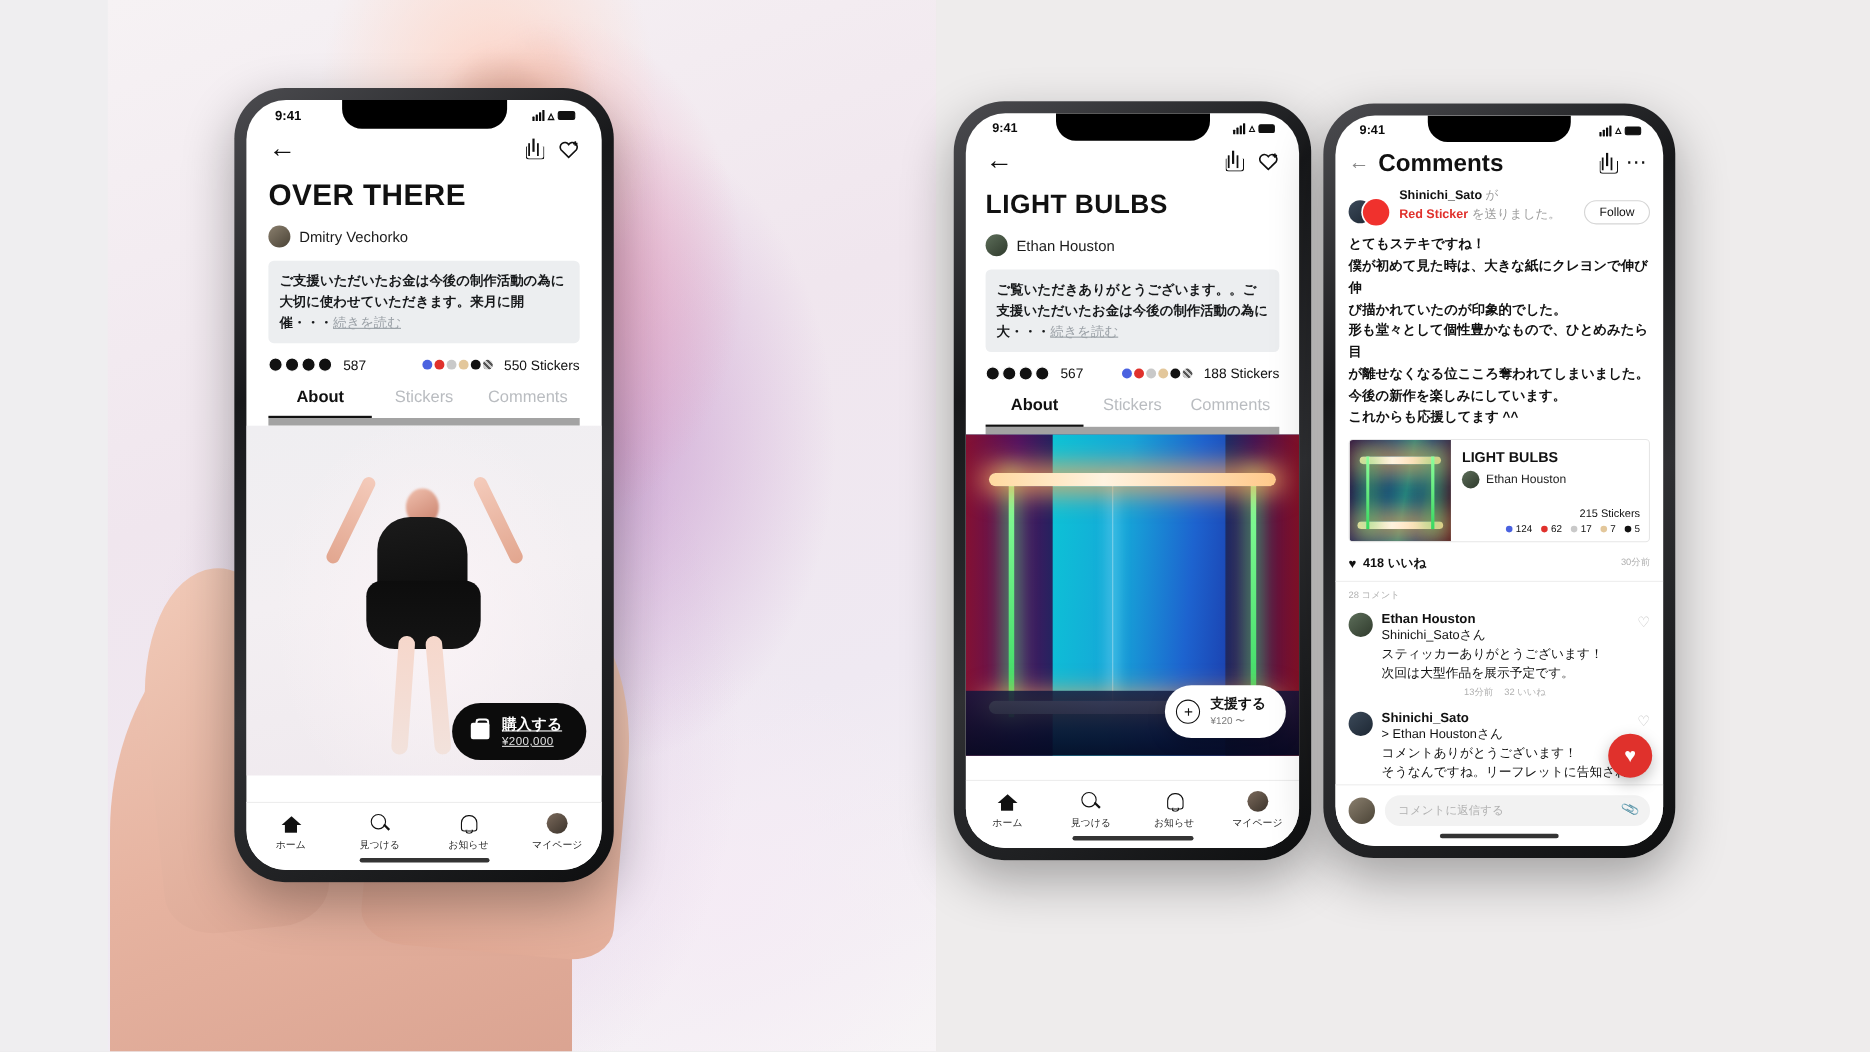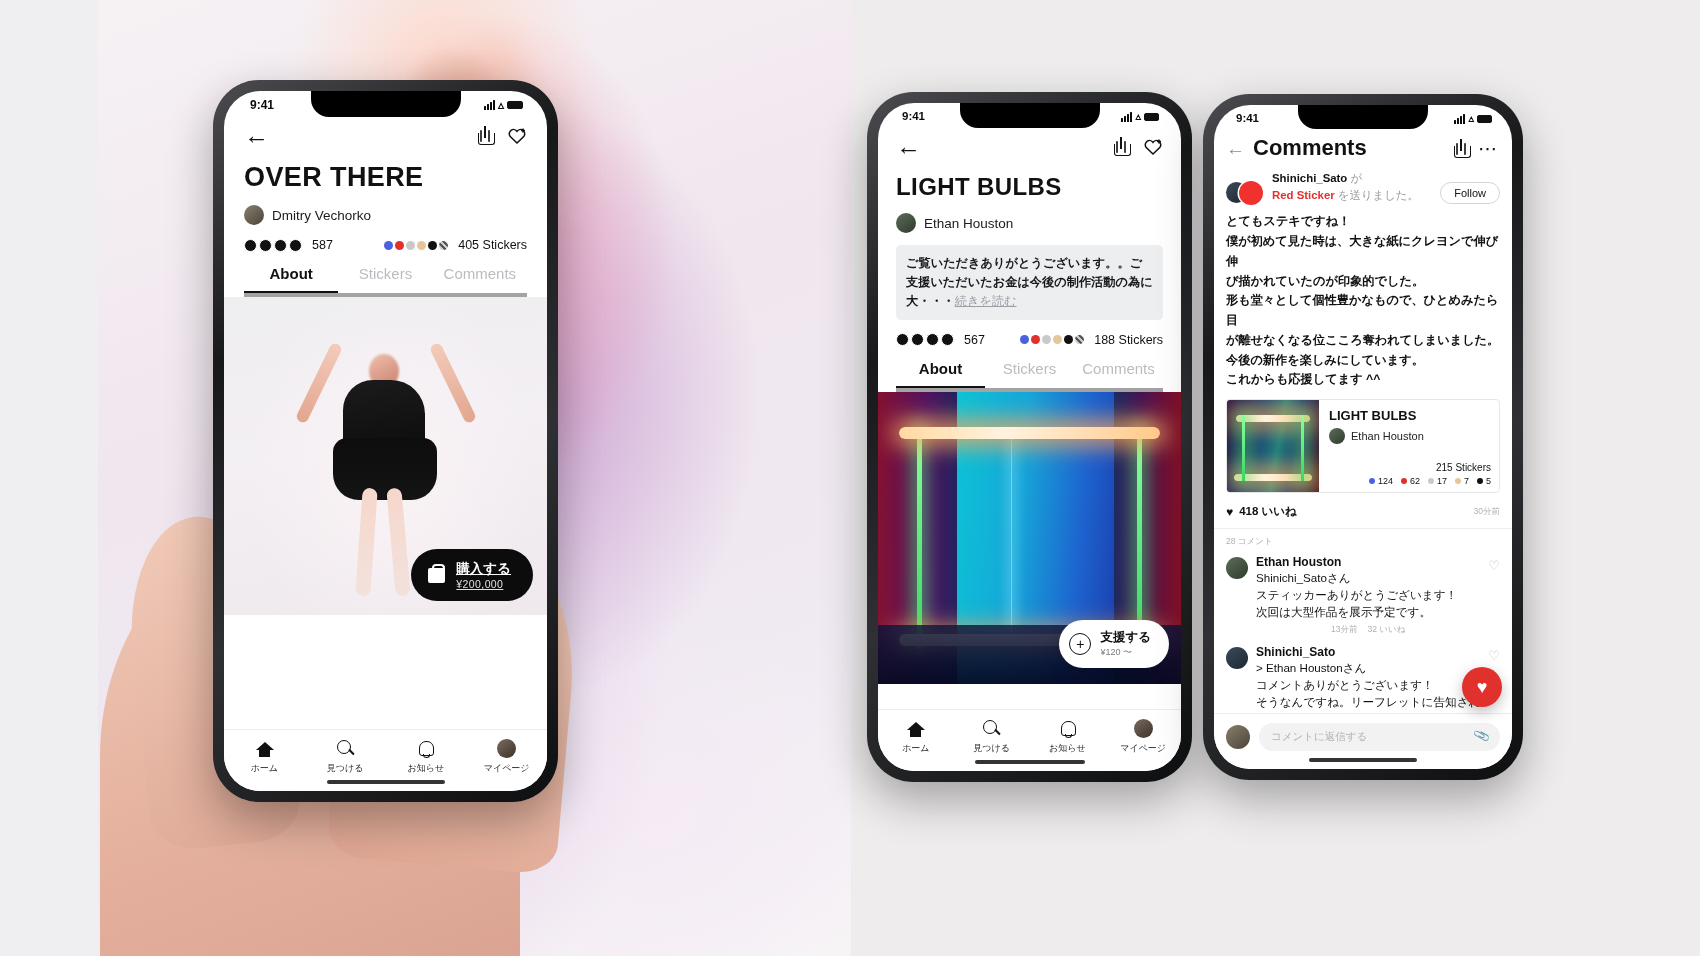--- a/index.html
+++ b/index.html
@@ -70,21 +70,21 @@
   .notch {
     position:absolute; left:50%; transform:translateX(-50%); top:0;
     background:#000; border-radius:0 0 18px 18px; z-index:12;
   }
   .homebar{
     position:absolute; left:50%; transform:translateX(-50%); bottom:7px;
     height:4px; border-radius:3px; background:#111; opacity:.85; z-index:13;
   }
   .statusbar{
     position:absolute; left:0; top:0; width:100%;
-    display:flex; justify-content:space-between; align-items:flex-start;
+    display:flex; justify-content:space-between; align-items:flex-end;
     z-index:11; font-weight:700; color:#0b0b0b;
   }
   .sb-icons{ display:flex; align-items:center; gap:3px; }
   .bars{ display:flex; align-items:flex-end; gap:1px; }
   .bars i{ display:block; width:2px; background:#0b0b0b; border-radius:.5px; }
 
   
   #phone1 { left:213px; top:80px; width:345px; height:722px; }
   #phone1 .notch{ width:150px; height:26px; }
   #phone1 .statusbar{ padding:7px 24px 0 26px; font-size:12px; }
@@ -110,21 +110,21 @@
     padding:9px 10px; font-size:12.2px; line-height:1.55; color:#16181a; font-weight:700;
   }
   .desc .more{ color:#9aa0a6; font-weight:400; text-decoration:underline; }
   .statsrow{ display:flex; justify-content:space-between; align-items:center; margin-top:13px; }
   .supporters{ display:flex; align-items:center; gap:6px; }
   .dotav{ width:13px;height:13px;border-radius:50%;background:#111; border:1.5px solid #fff; margin-left:-4px; }
   .dotav:first-child{ margin-left:0 }
   .statnum{ font-size:12.5px; color:#111; font-weight:500; margin-left:4px; }
   .stickdots{ display:flex; align-items:center; gap:2px; }
   .sd{ width:9px;height:9px;border-radius:50%; }
-  .tabs{ display:flex; margin-top:13px; border-bottom:4px solid #a3a3a3; }
+  .tabs{ display:flex; margin-top:13px; border-bottom:7px solid #a3a3a3; }
   .tab{ flex:1; text-align:center; padding-bottom:9px; font-size:15px; color:#b9bcc0; font-weight:500; }
   .tab.active{ color:#111; font-weight:700; border-bottom:2.5px solid #111; }
   .artwork{
     position:relative; width:100%; height:318px;
     background:
       radial-gradient(ellipse 200px 260px at 52% 55%, rgba(250,243,246,1), rgba(245,238,242,0) 72%),
       linear-gradient(170deg,#efeef1,#f3eff2 45%,#efe9ee 100%);
     overflow:hidden;
   }
   .dancer{ position:absolute; left:50%; top:46%; transform:translate(-50%,-50%); width:190px; height:250px; }
@@ -342,39 +342,42 @@
             </span>
           </div>
 
           <div class="title-xl">OVER THERE</div>
 
           <div class="author">
             <span class="av s20"></span>
             <span>Dmitry Vechorko</span>
           </div>
 
+          <div class="desc">
+            <span>ご支援いただいたお金は今後の制作活動の為に大切に使わせていただきます。来月に開催・・・</span><span class="more">続きを読む</span>
+          </div>
 
           <div class="statsrow">
             <div class="supporters">
               <span class="dotav"></span>
                 <span class="dotav"></span>
                 <span class="dotav"></span>
                 <span class="dotav"></span>
               <span class="statnum">587</span>
             </div>
             <div class="supporters">
               <span class="stickdots">
                 <span class="sd" style="background:#4a62e0"></span>
                 <span class="sd" style="background:#e0312c"></span>
                 <span class="sd" style="background:#c9c9c9"></span>
                 <span class="sd" style="background:#e3c79b"></span>
                 <span class="sd" style="background:#111"></span>
                 <span class="sd" style="background:repeating-linear-gradient(45deg,#555 0 2px,#ccc 2px 4px)"></span>
               </span>
-              <span class="statnum">405 Stickers</span>
+              <span class="statnum">550 Stickers</span>
             </div>
           </div>
 
           <div class="tabs">
             <div class="tab active">About</div>
             <div class="tab">Stickers</div>
             <div class="tab">Comments</div>
           </div>
         </div>
 

